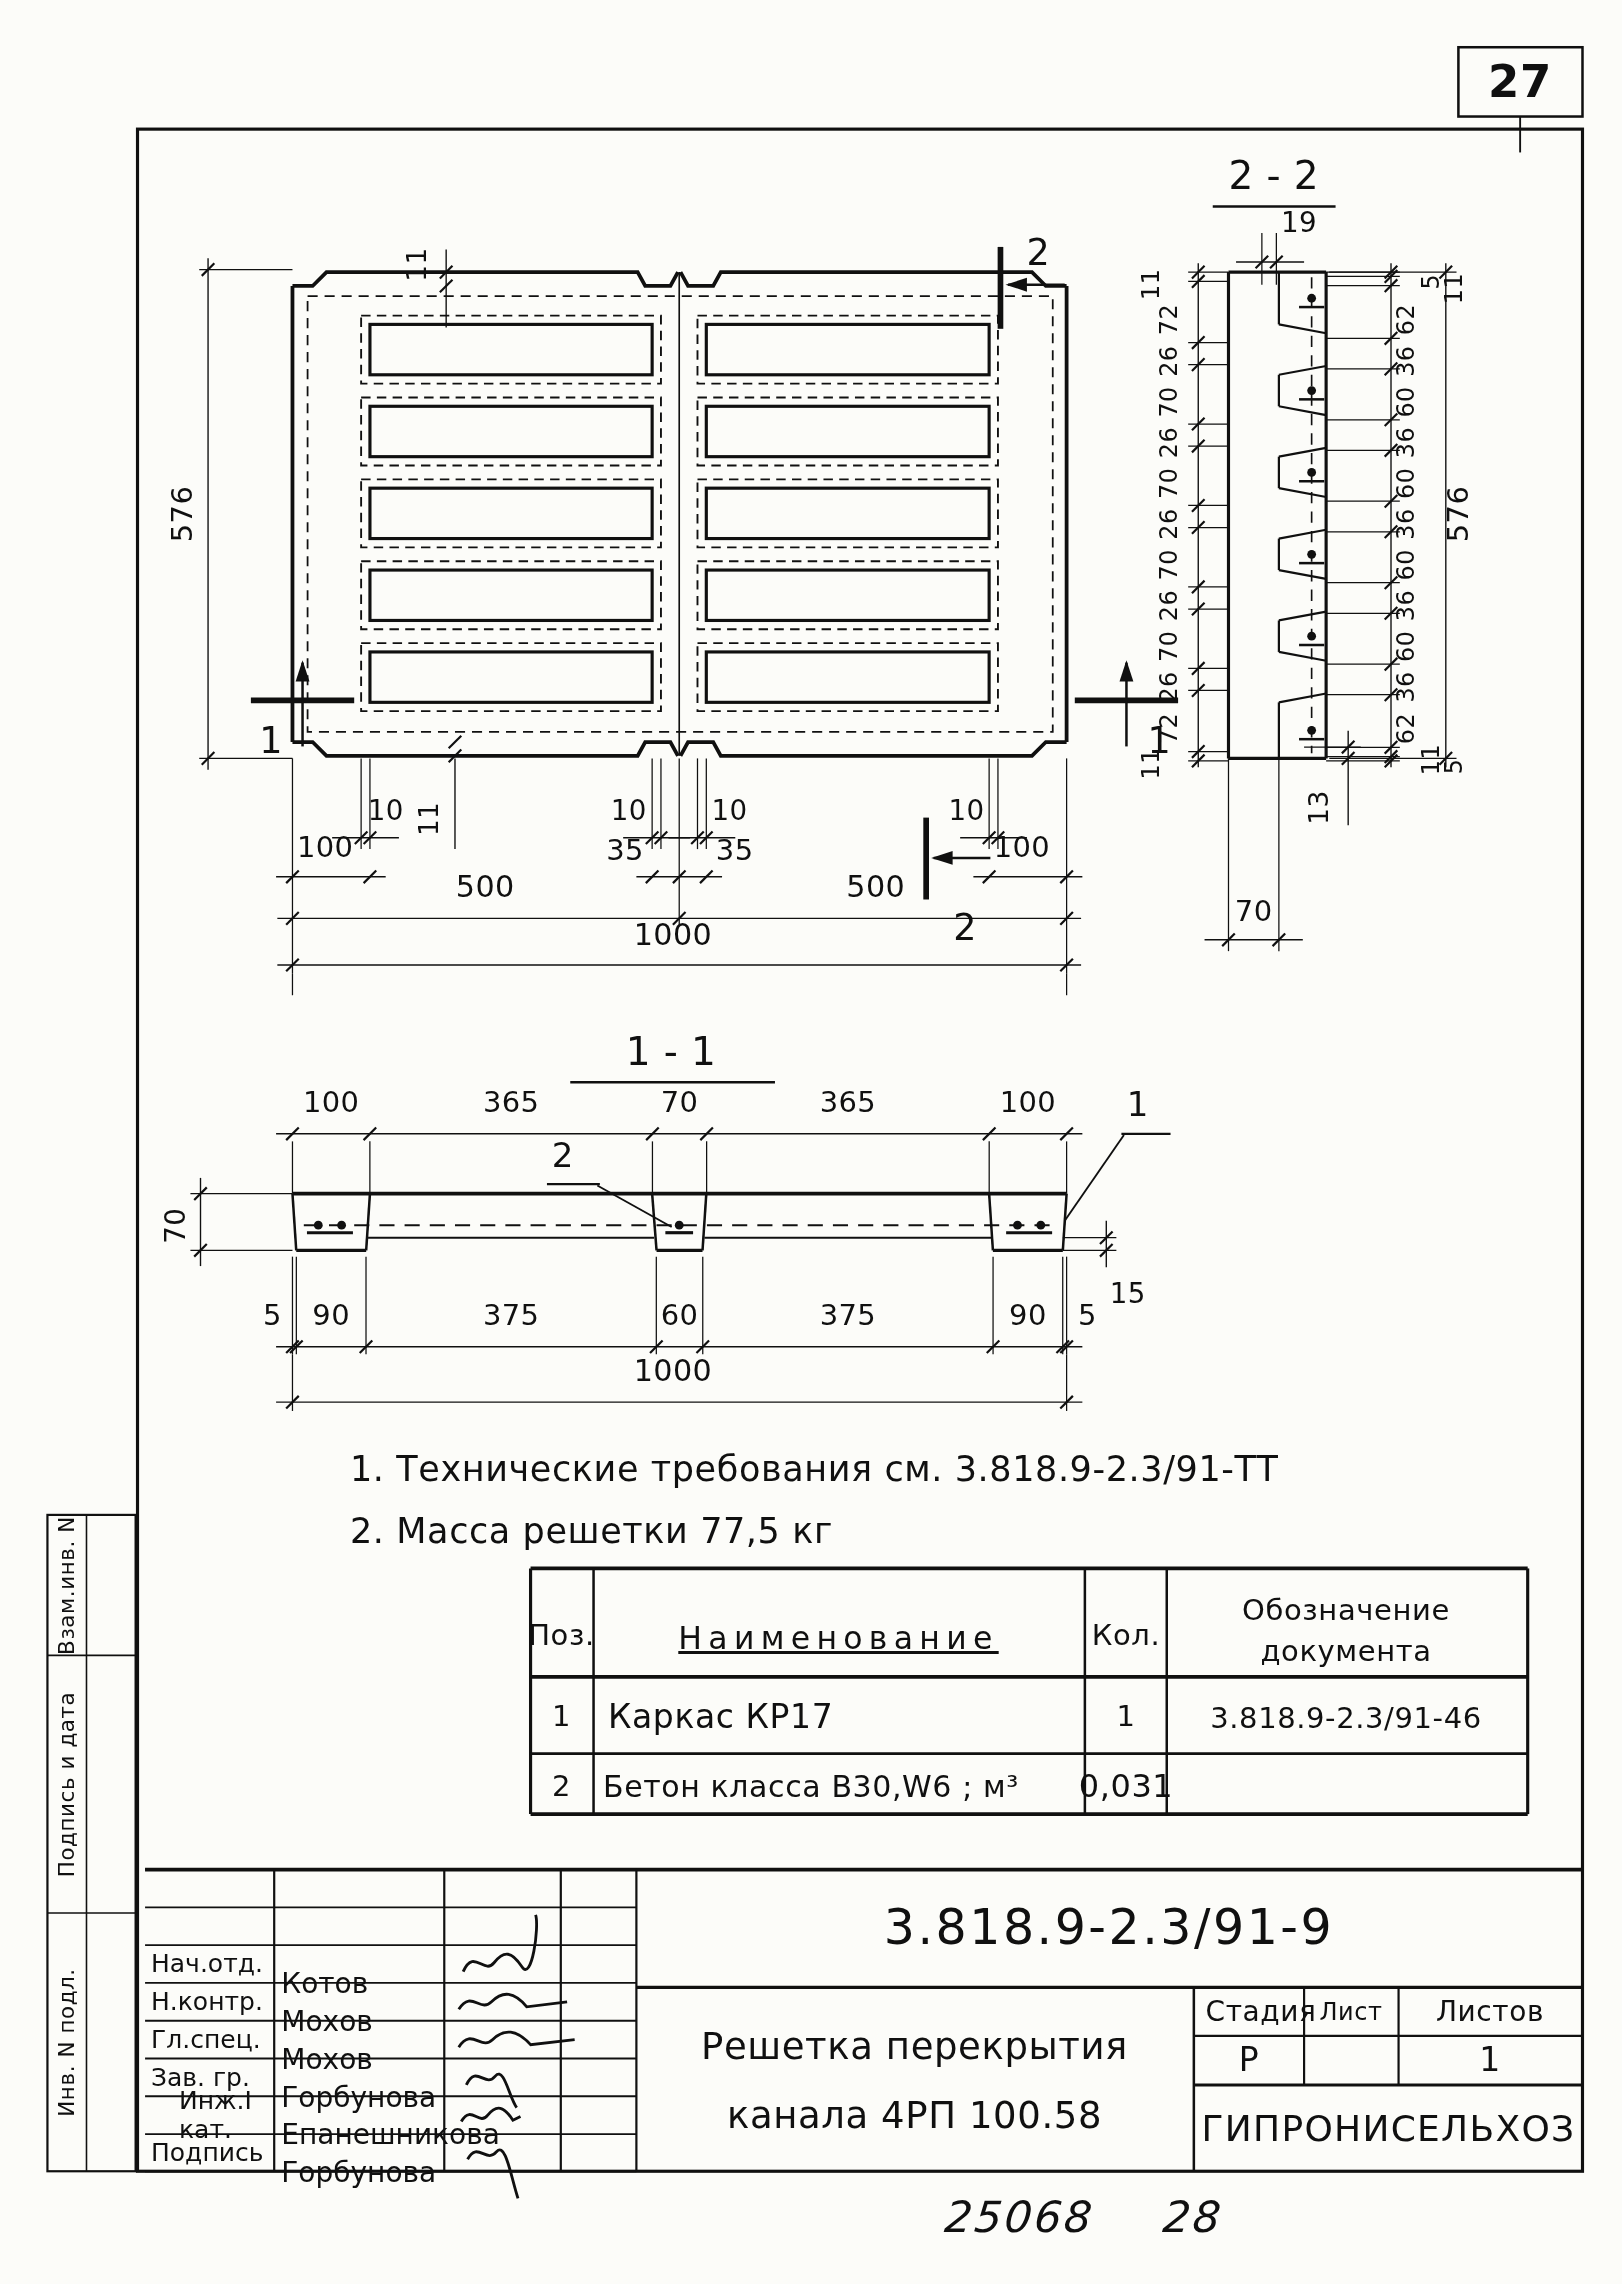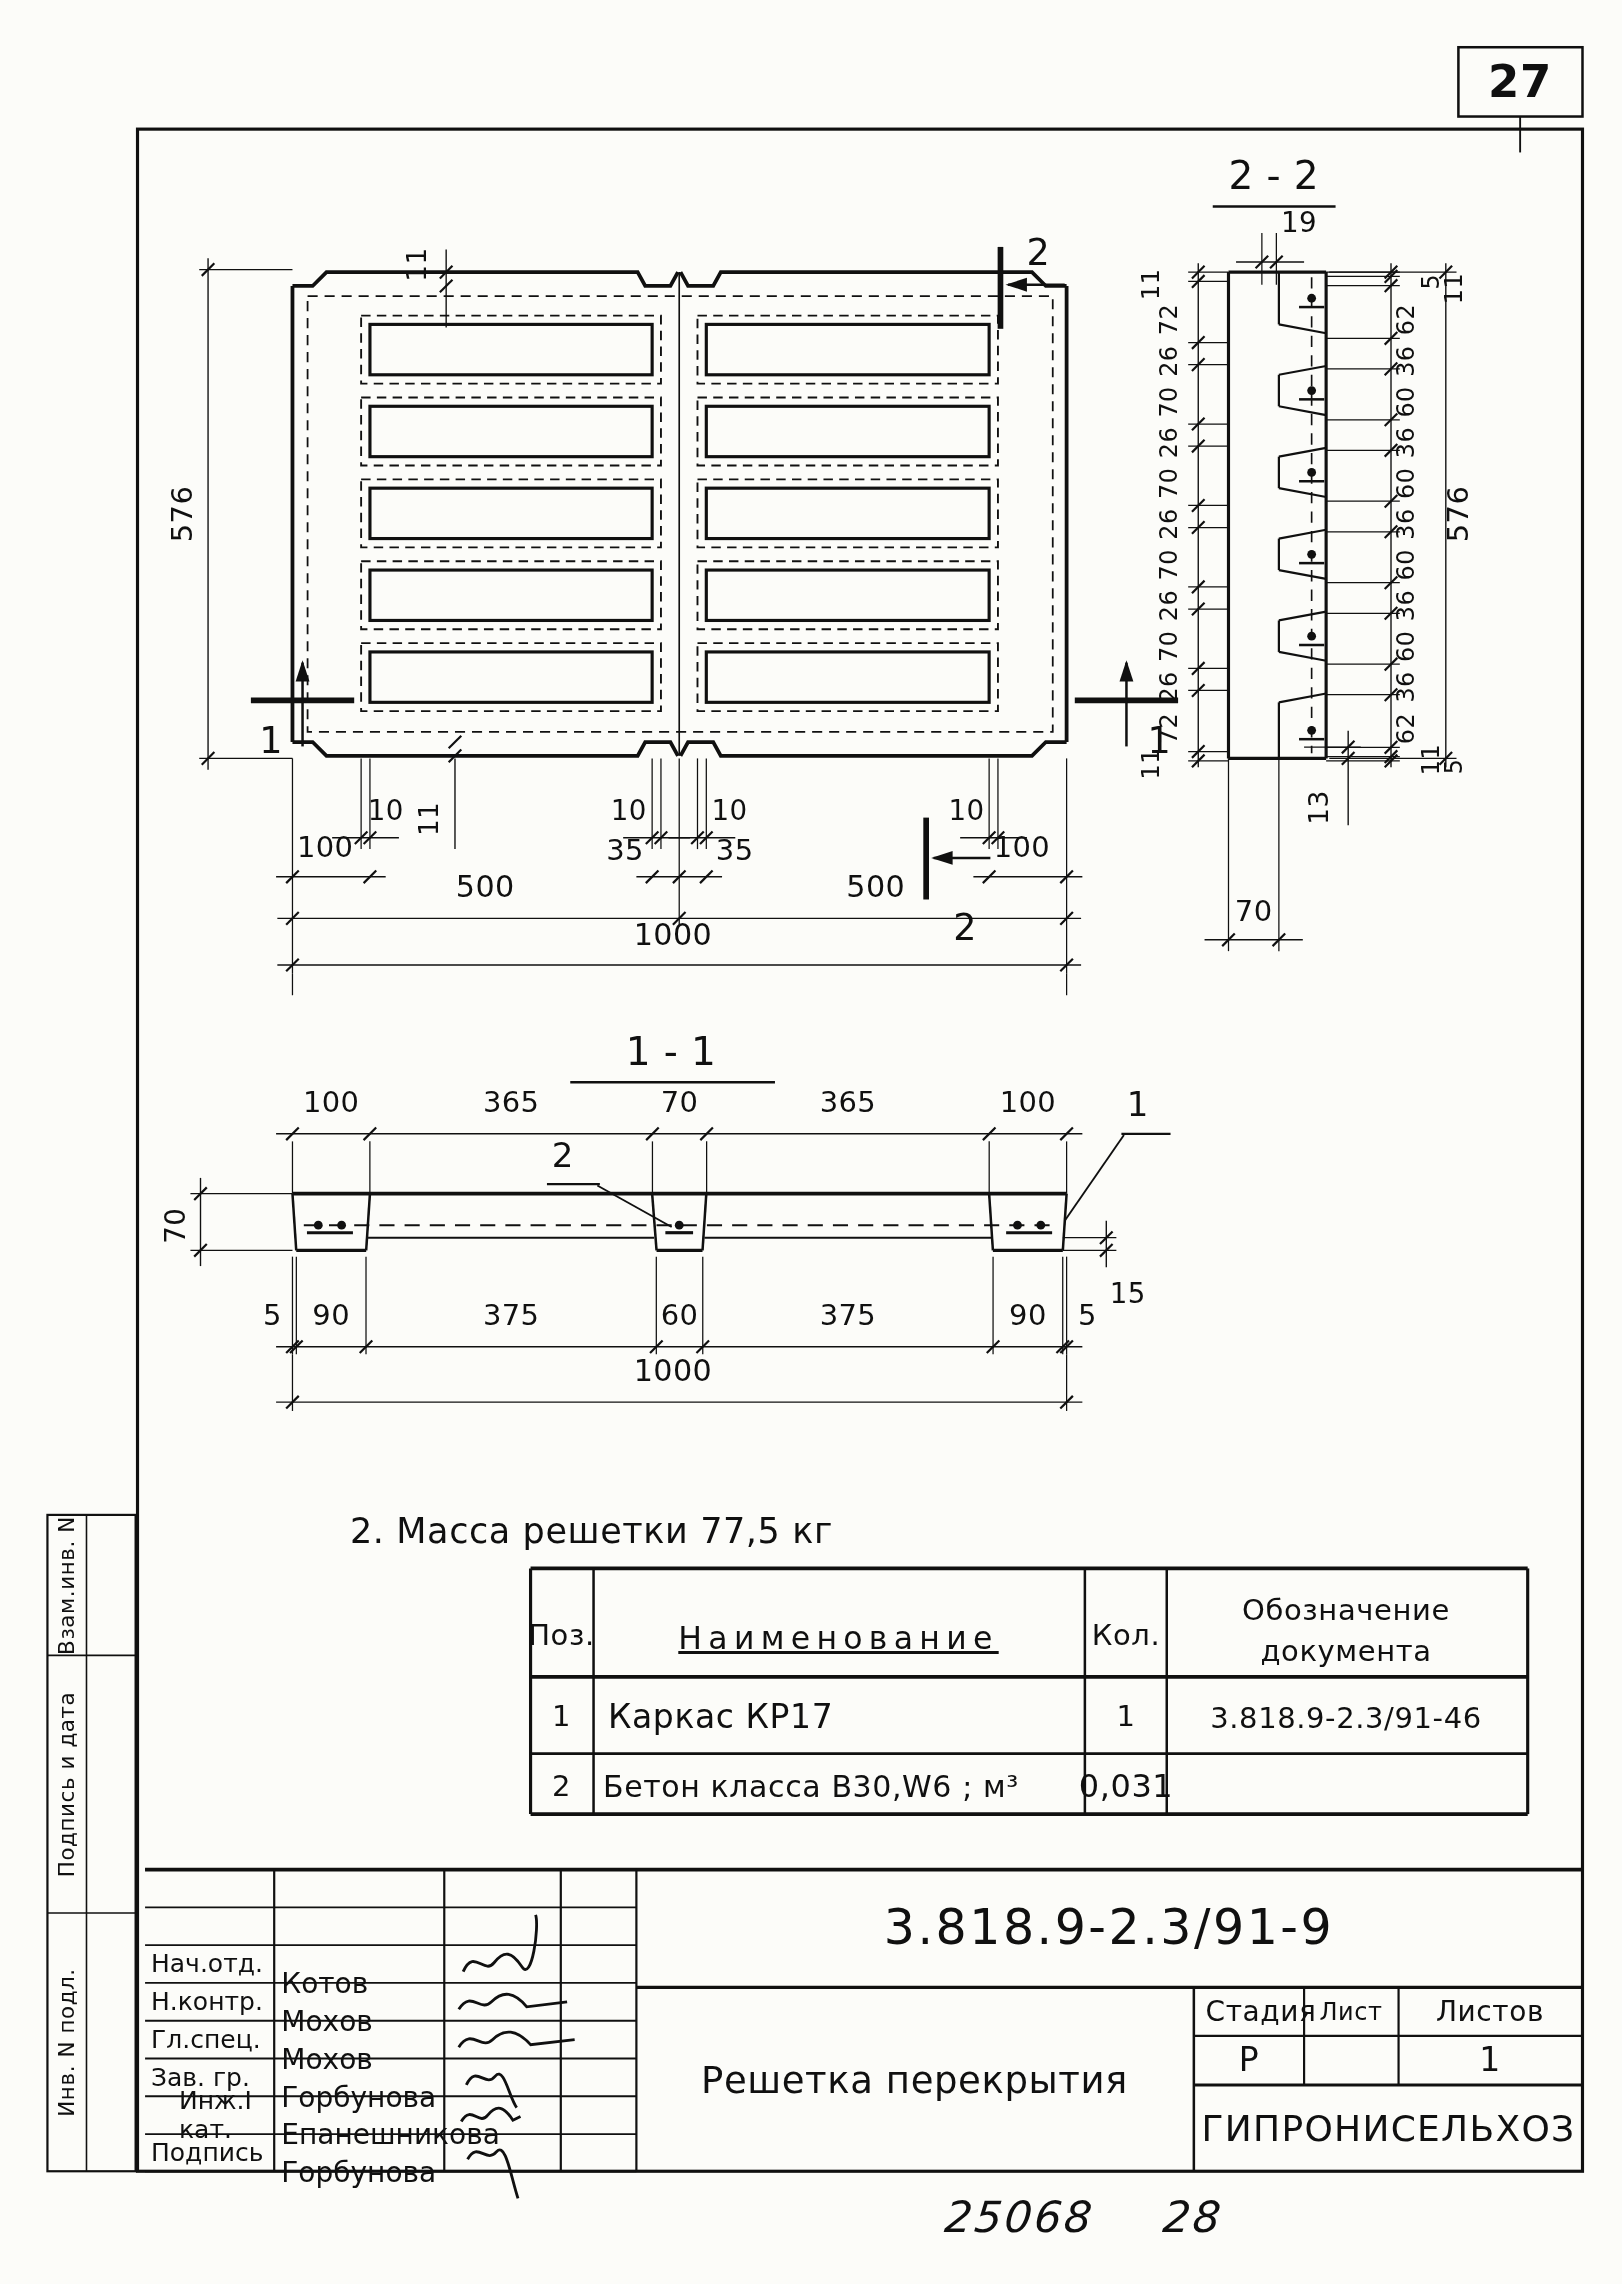--- a/index.html
+++ b/index.html
@@ -449,39 +449,41 @@
   <div id="strip-vzam" class="abs vlabel">
     <span>Взам.инв. N</span>
     </div>
   <div id="strip-podp" class="abs vlabel">
     <span>Подпись и дата</span>
     </div>
   <div id="strip-inv" class="abs vlabel">
     <span>Инв. N подл.</span>
     </div>
 
+  <div id="note1" class="abs hand">1. Технические требования см. 3.818.9-2.3/91-ТТ</div>
   <div id="note2" class="abs hand">2. Масса решетки 77,5 кг</div>
 
   <div id="th-pos" class="tcell center hand">Поз.</div>
   <div id="th-name" class="tcell center hand">Наименование</div>
   <div id="th-qty" class="tcell center hand">Кол.</div>
   <div id="th-doc" class="tcell center hand">Обозначение документа</div>
   <div id="c-r1-pos" class="tcell center hand">1</div>
   <div id="c-r1-name" class="tcell center hand">Каркас КР17</div>
   <div id="c-r1-qty" class="tcell center hand">1</div>
   <div id="c-r1-doc" class="tcell center hand">3.818.9-2.3/91-46</div>
   <div id="c-r2-pos" class="tcell center hand">2</div>
   <div id="c-r2-name" class="tcell center hand">Бетон класса В30,W6 ; м³</div>
   <div id="c-r2-qty" class="tcell center hand">0,031</div>
   <div id="c-r2-doc" class="tcell center hand"></div>
 
   <div id="doc-number" class="abs center hand">3.818.9-2.3/91-9</div>
   <div id="tb-title" class="abs center hand">
     <div>
       <div>Решетка перекрытия</div>
+      <div>канала 4РП 100.58</div>
     </div>
   </div>
   <div id="lbl-stage" class="abs center hand">Стадия</div>
   <div id="lbl-sheet" class="abs center hand">Лист</div>
   <div id="lbl-sheets" class="abs center hand">Листов</div>
   <div id="val-stage" class="abs center hand">Р</div>
   <div id="val-sheet" class="abs center hand"></div>
   <div id="val-sheets" class="abs center hand">1</div>
   <div id="org-name" class="abs center hand">ГИПРОНИСЕЛЬХОЗ</div>
 

